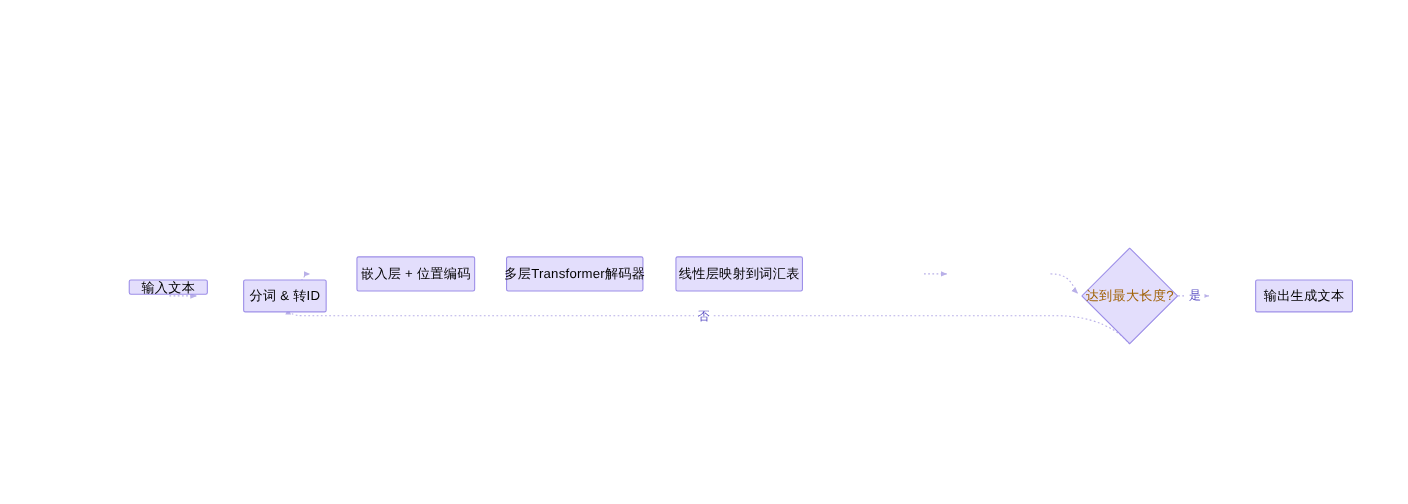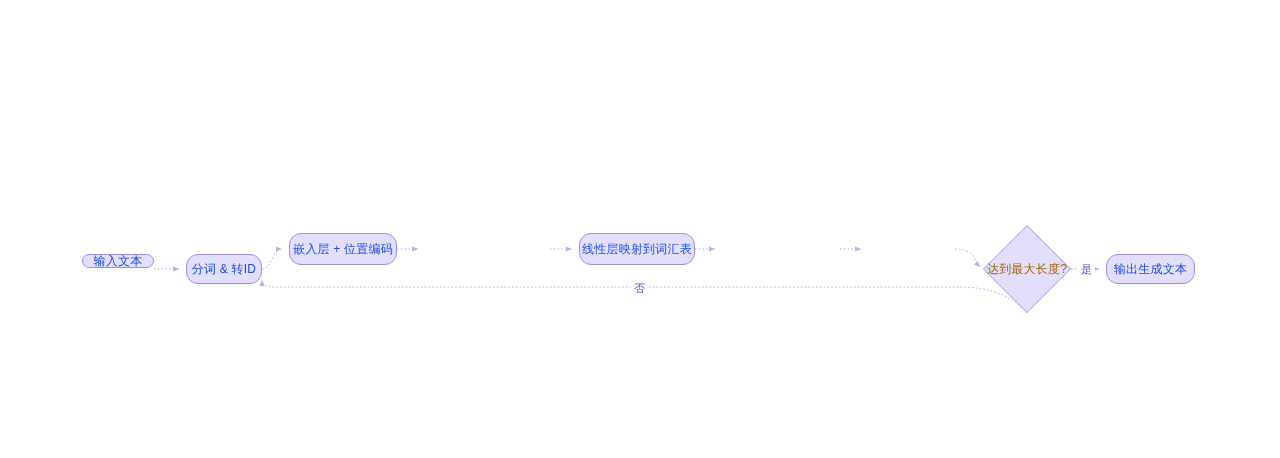--- a/index.html
+++ b/index.html
@@ -27,29 +27,30 @@
     top: 0;
     width: 1280px;
     height: 458px;
     pointer-events: none;
   }
   .node {
     position: absolute;
     box-sizing: border-box;
     background: #E3DEFC;
     border: 1px solid #9D8FE8;
-    border-radius: 12px;
+    border-radius: 2px;
     display: flex;
     align-items: center;
     justify-content: center;
-    color: #1d4ed8;
+    color: #000000;
     font-size: 12px;
     line-height: 1.2;
     white-space: nowrap;
     letter-spacing: 0.2px;
+    margin-left: 35px;
   }
   .node-label {
     display: block;
     text-align: center;
   }
   .diamond-wrap {
     position: absolute;
     display: flex;
     align-items: center;
     justify-content: center;
@@ -109,20 +110,23 @@
   </div>
 
   <div class="node" style="left:186px; top:254px; width:76px; height:30px;">
     <span class="node-label">分词 &amp; 转ID</span>
   </div>
 
   <div class="node" style="left:289px; top:233px; width:108px; height:32px;">
     <span class="node-label">嵌入层 + 位置编码</span>
   </div>
 
+  <div class="node" style="left:425px; top:233px; width:125px; height:32px;">
+    <span class="node-label">多层Transformer解码器</span>
+  </div>
 
   <div class="node" style="left:579px; top:233px; width:116px; height:32px;">
     <span class="node-label">线性层映射到词汇表</span>
   </div>
 
 
 
   <div class="diamond-wrap" style="left:983px; top:225px; width:88px; height:88px;">
     <svg class="diamond-shape" viewBox="0 0 88 88" xmlns="http://www.w3.org/2000/svg">
       <polygon points="44,0.5 87.5,44 44,87.5 0.5,44" fill="#E3DEFC" stroke="#9D8FE8" stroke-width="1"></polygon>

